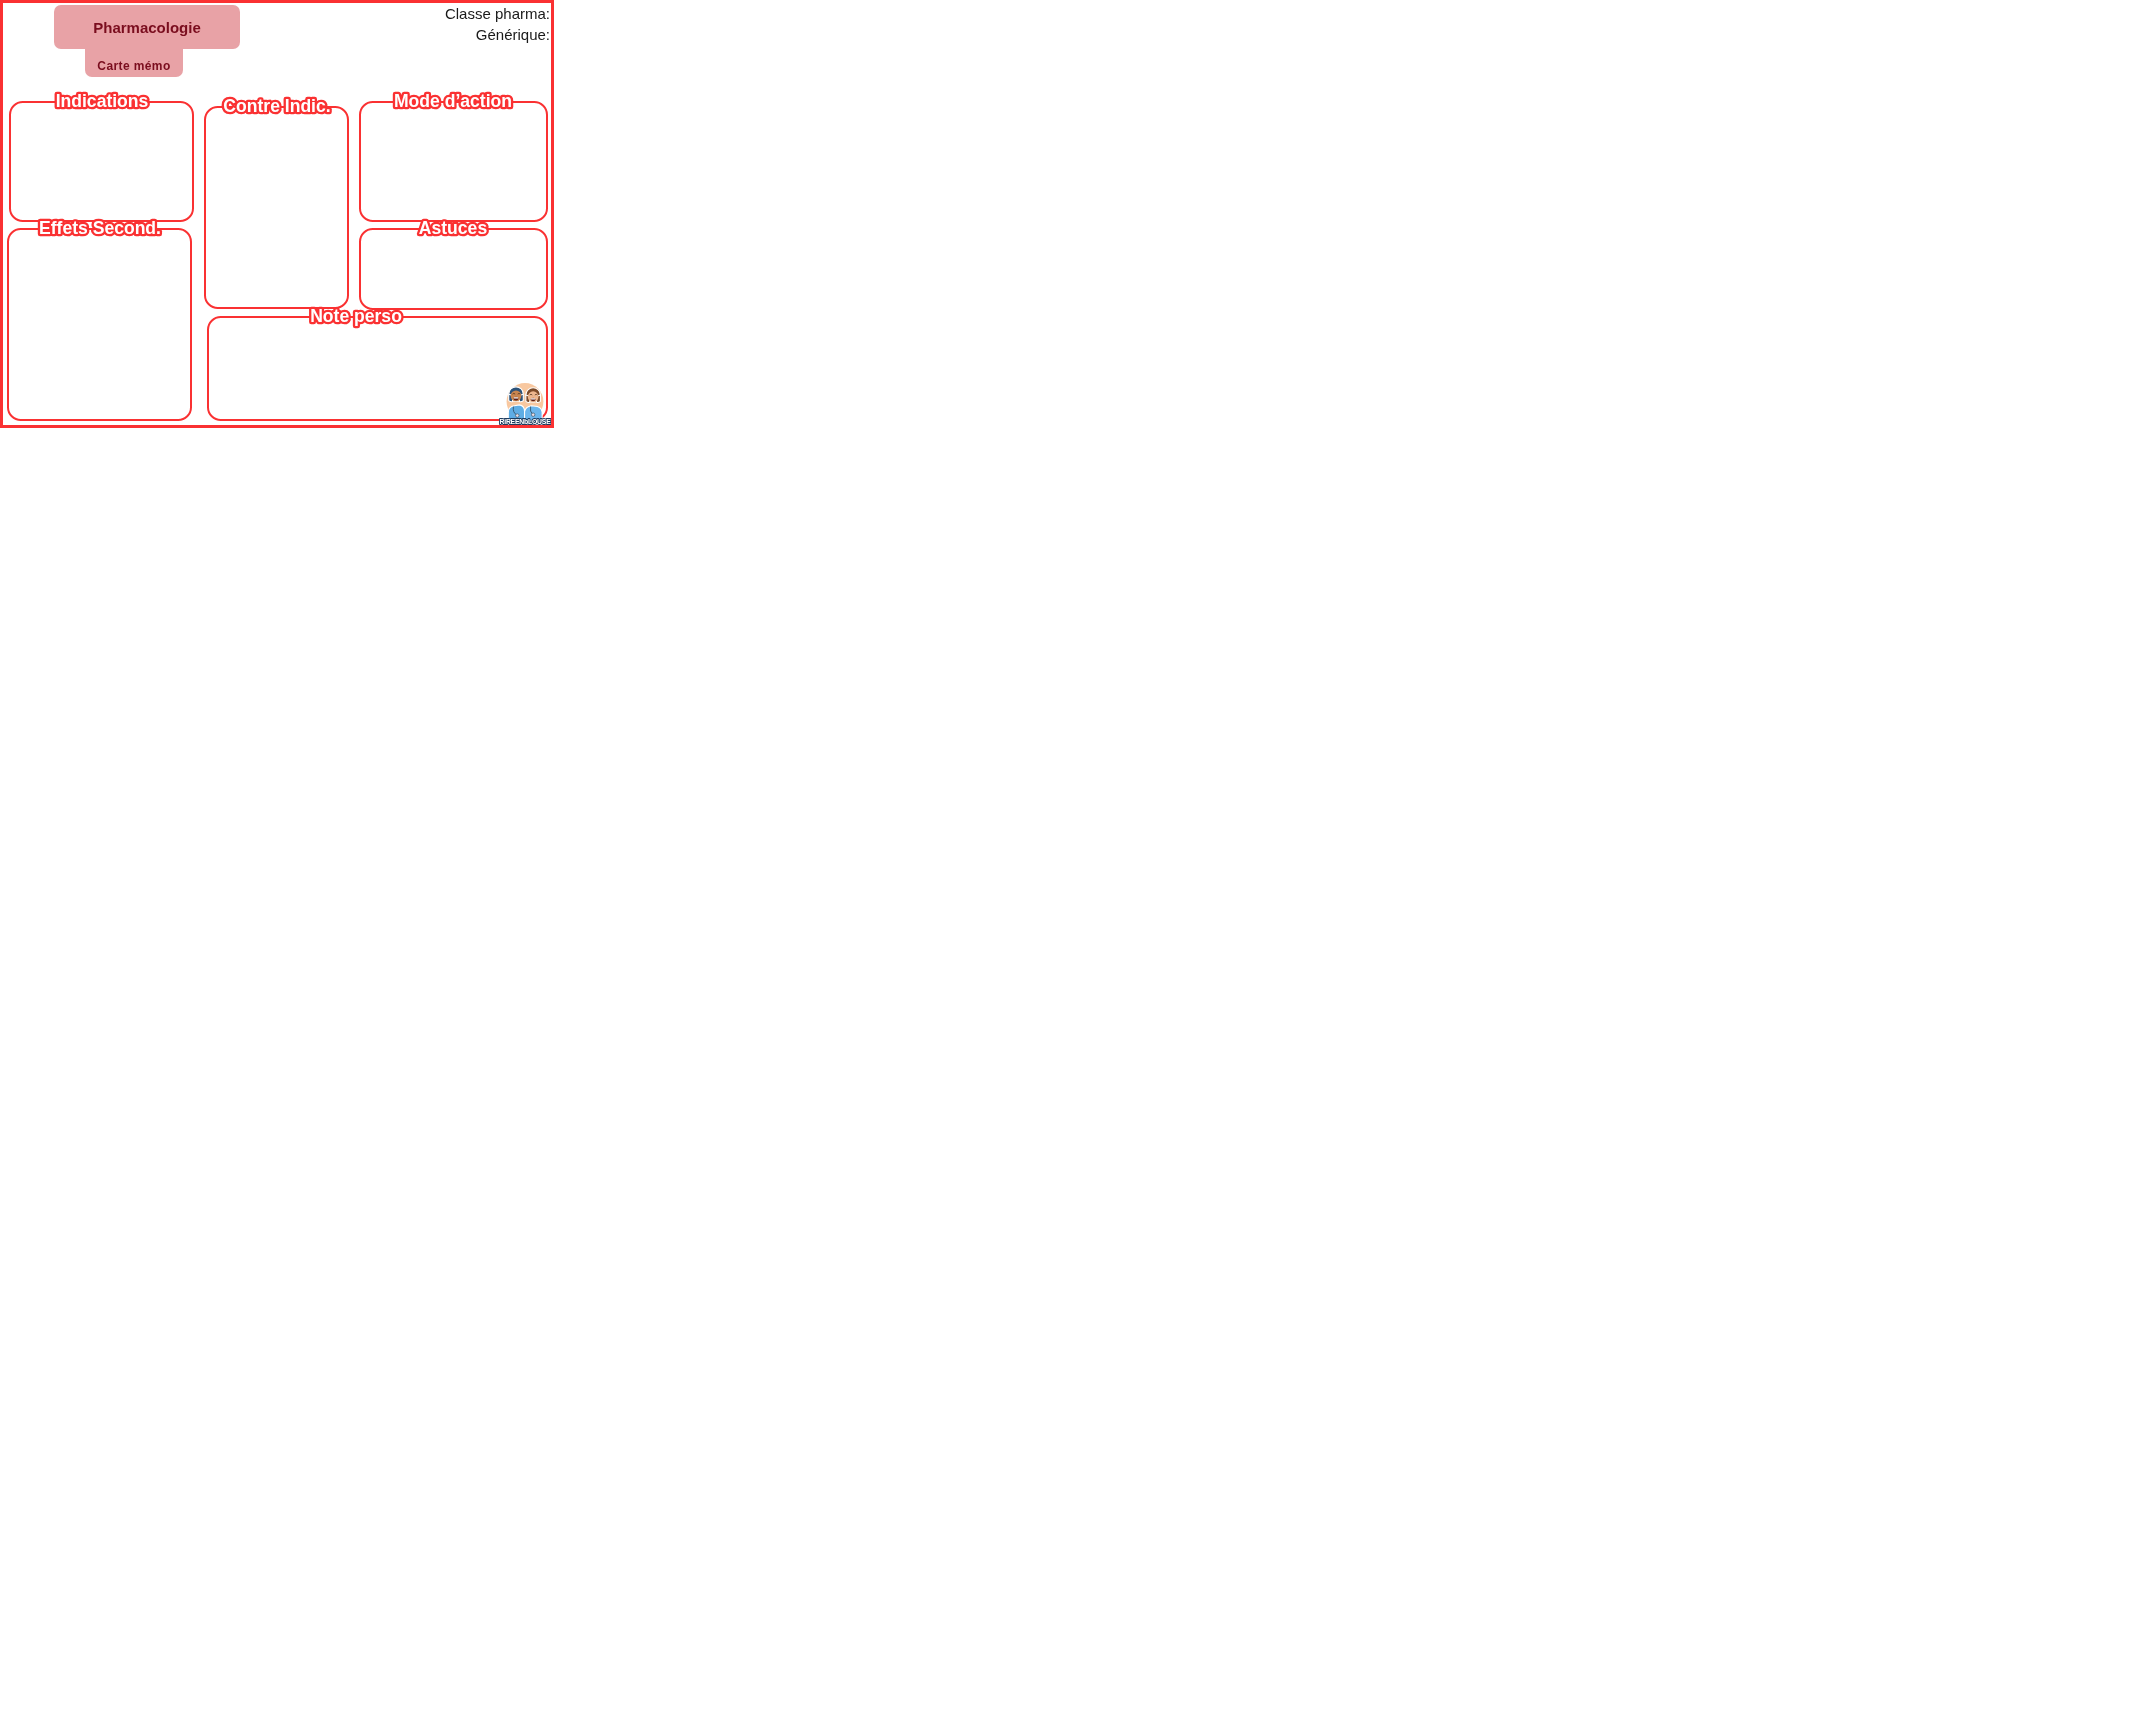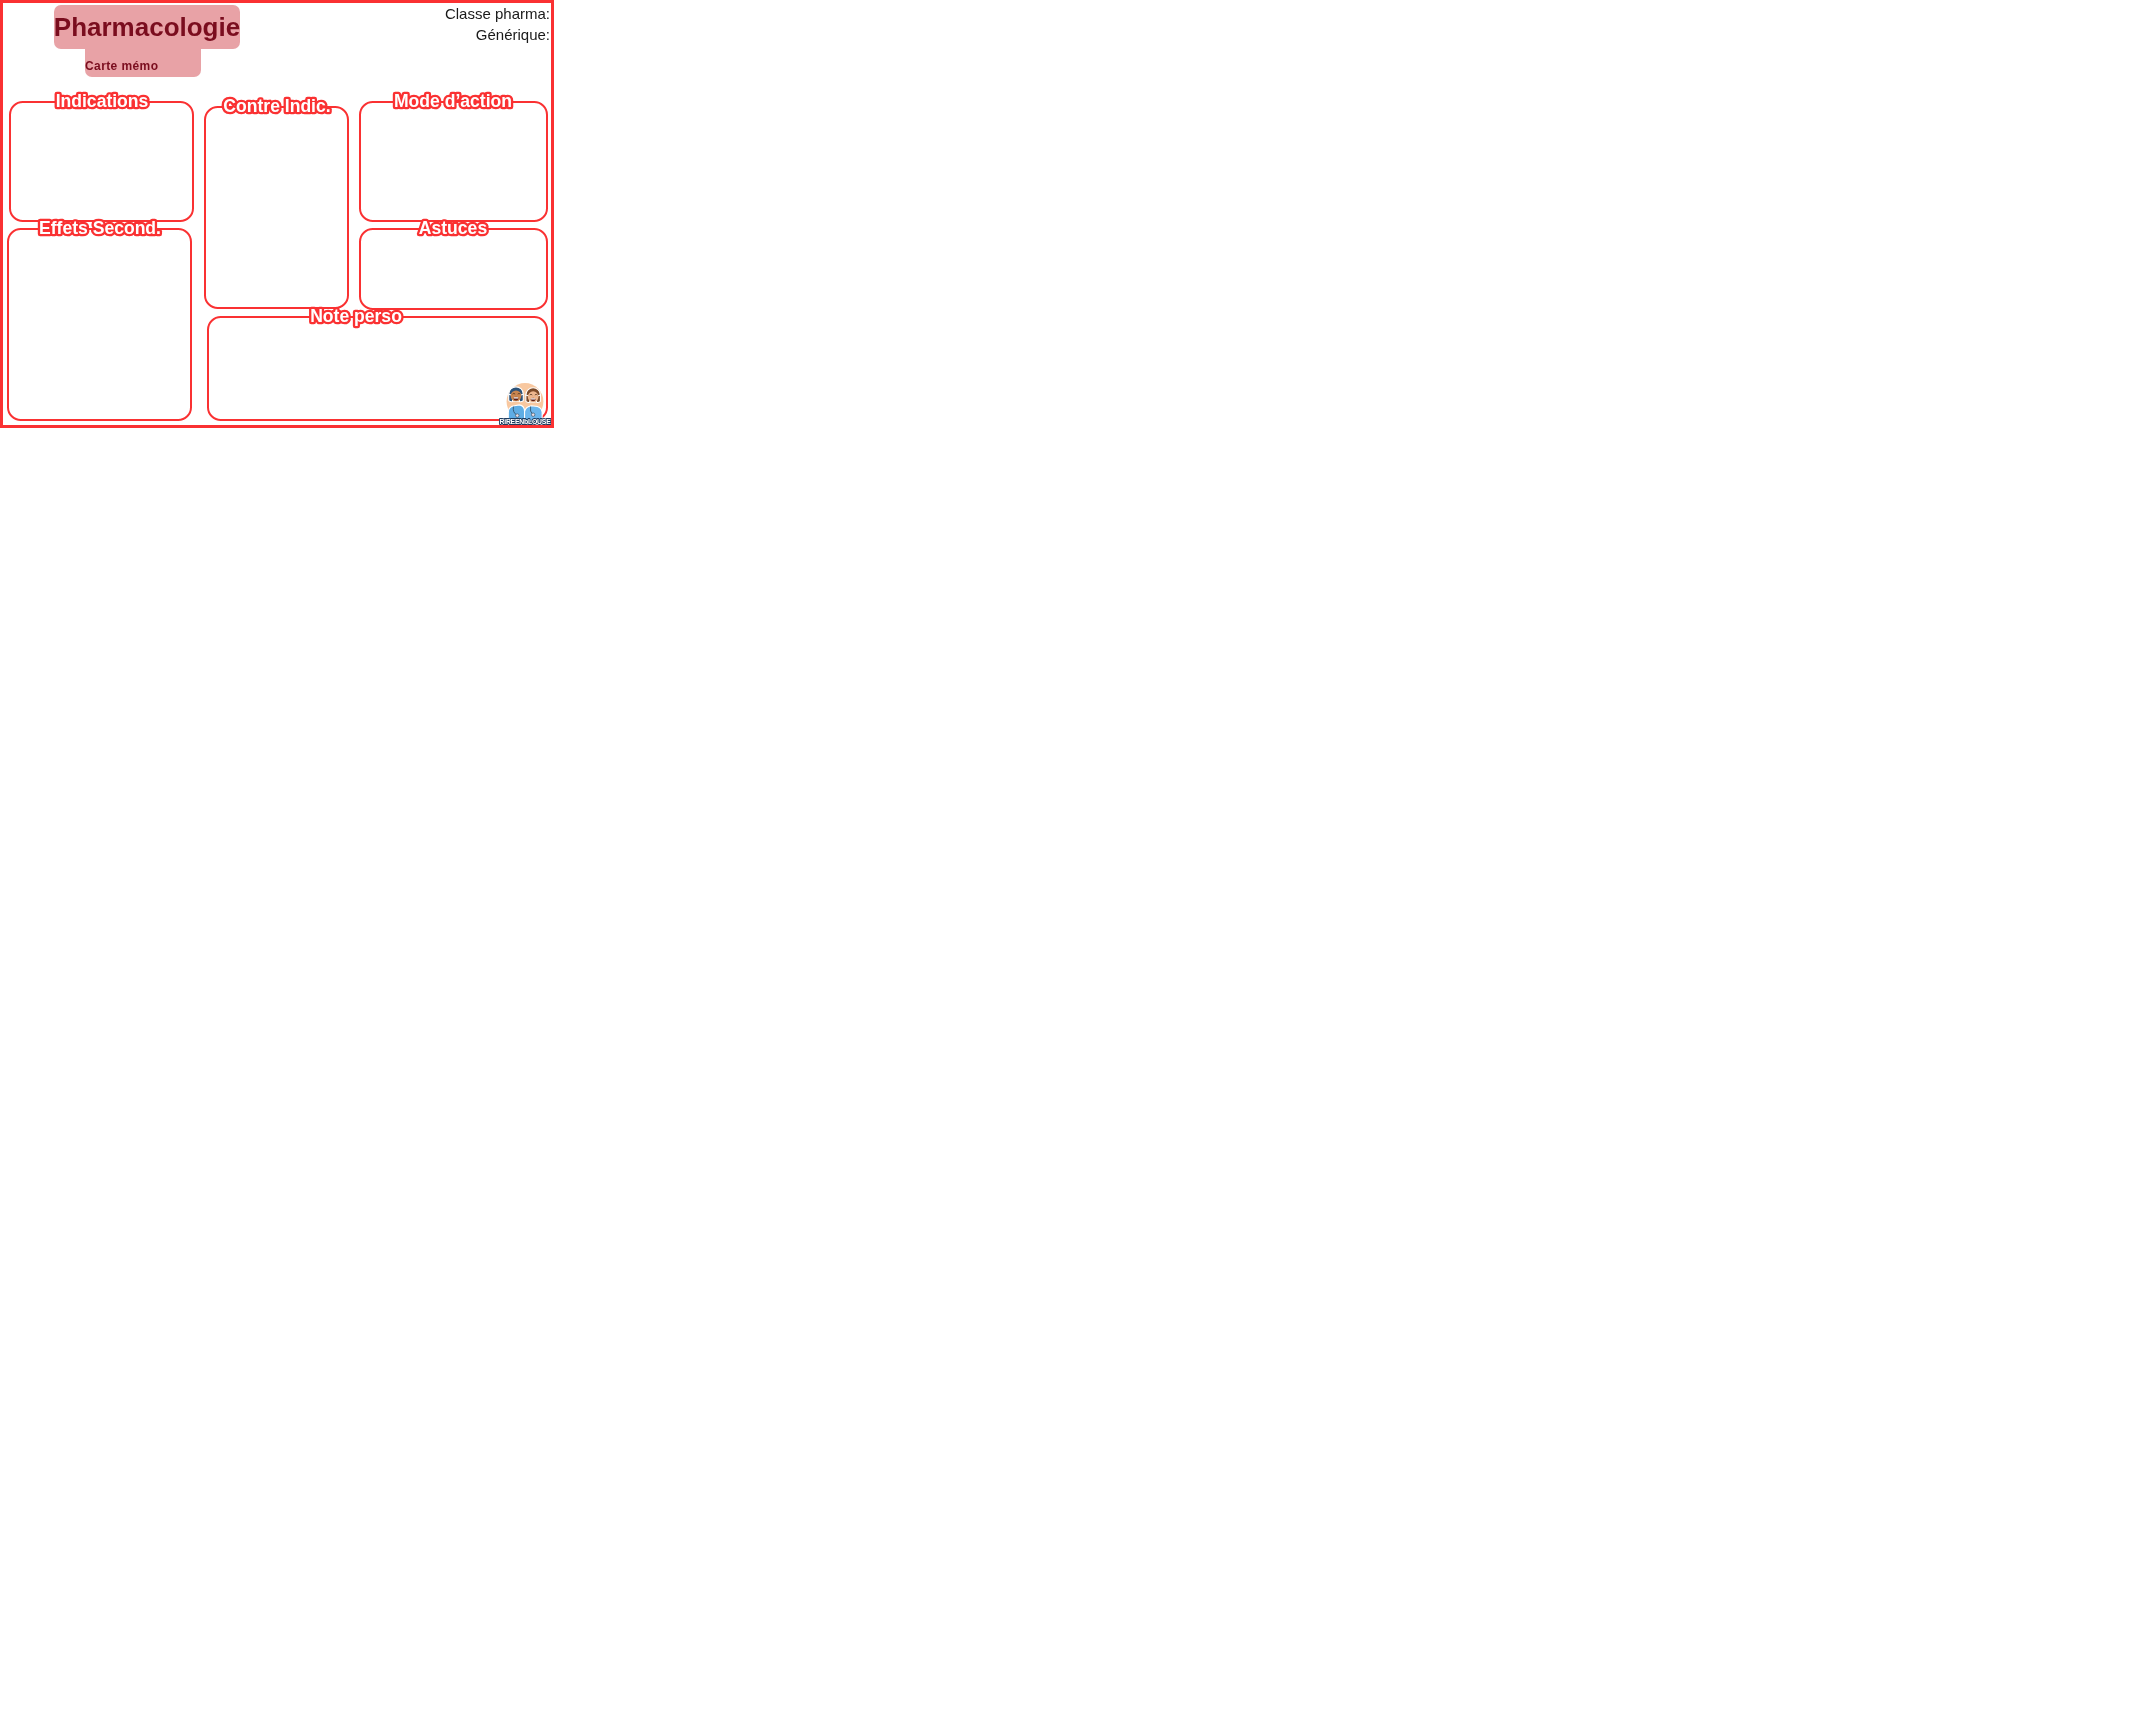--- a/index.html
+++ b/index.html
@@ -20,27 +20,27 @@
   }
   .inner{position:absolute;left:3px;top:3px;width:548px;height:422px;}
 
   
   .tab-top{
     position:absolute;left:51px;top:2.2px;width:186px;height:44px;
     background:#E8A2A6;border-radius:6.9px;
     display:flex;align-items:center;justify-content:center;
   }
   .tab-bottom{
-    position:absolute;left:82px;top:41px;width:116px;height:33px;
+    position:absolute;left:82px;top:41px;width:98px;height:33px;
     background:#E8A2A6;border-radius:0 0 6.9px 6.9px;
-    display:flex;align-items:flex-end;
+    display:flex;align-items:flex-end;justify-content:center;
     padding-bottom:3.9px;box-sizing:border-box;
   }
   .tab-title{
-    font-size:26px;font-weight:bold;color:#7A0D1E;letter-spacing:0px;
+    font-size:15px;font-weight:bold;color:#7A0D1E;letter-spacing:0px;
   }
   .tab-subtitle{
     font-size:12px;font-weight:bold;color:#7A0D1E;letter-spacing:0.4px;
   }
 
   
   .fields{
     position:absolute;left:250px;top:3.4px;width:297px;
   }
   .field-row{

